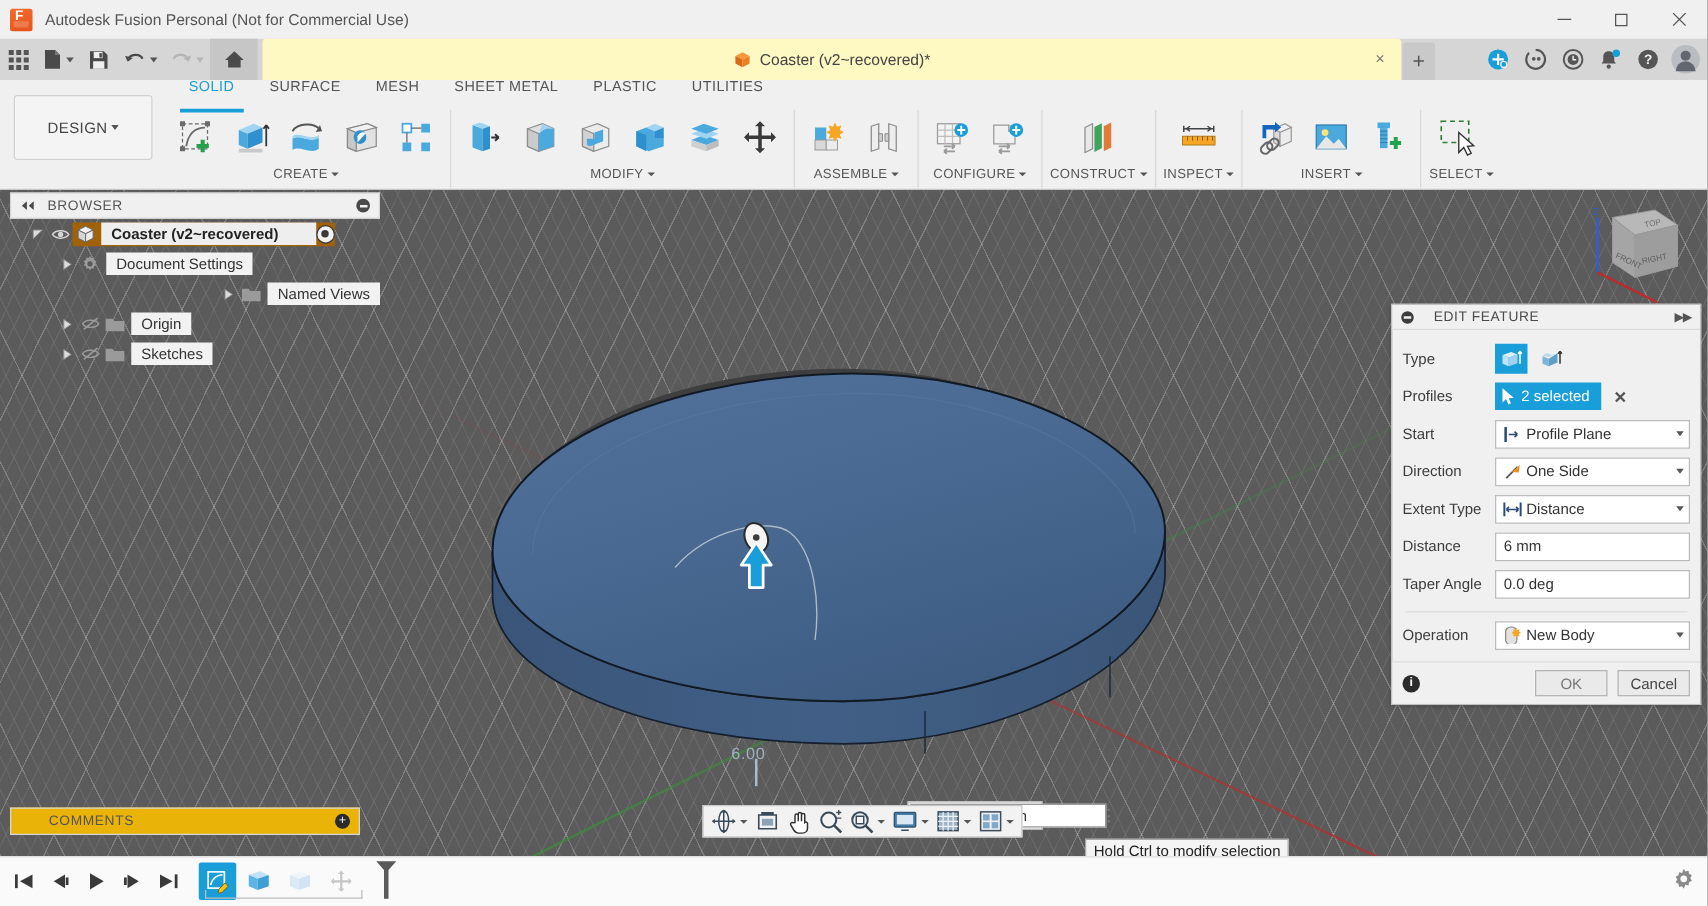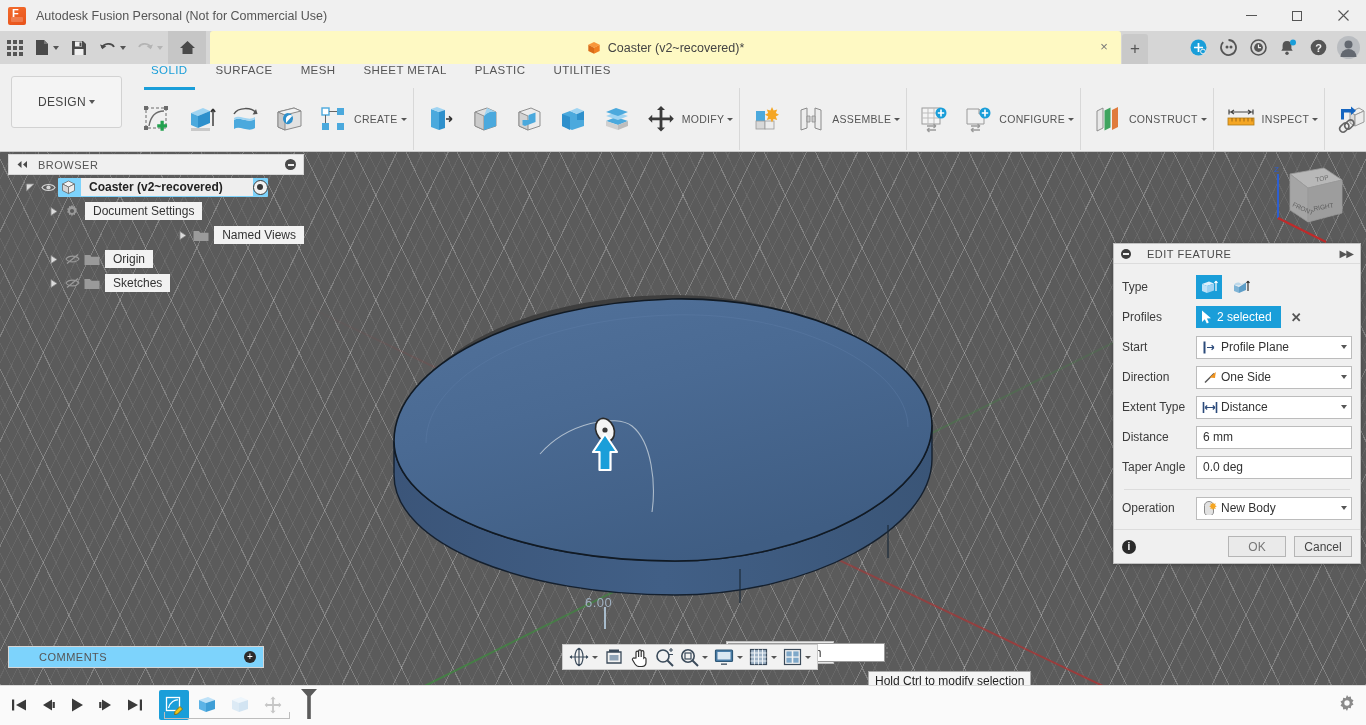--- a/index.html
+++ b/index.html
@@ -49,21 +49,21 @@
 
   
   .ribbon{ position:absolute; left:0; top:64px; width:1366px; height:88px; background:#f0f0f0; border-bottom:1px solid #c8c8c8;}
   .wsbtn{ position:absolute; left:11px; top:12px; width:111px; height:52px; border:1px solid #d2d2d2; border-radius:3px; background:#f4f4f4;
       display:flex; align-items:center; justify-content:center; font-size:12px; color:#444; letter-spacing:.3px;}
   .tabs{ position:absolute; left:137px; top:0px; height:22px; display:flex; }
   .rtab{ height:22px; padding:0 14px; font-size:11.5px; letter-spacing:.4px; color:#555; display:flex; align-items:flex-start; position:relative;}
   .rtab.active{ color:#1a9ed9; }
   .rtab.active:after{ content:""; position:absolute; left:7px; right:7px; bottom:-4px; height:3px; background:#1a9ed9;}
   .panels{ position:absolute; left:130px; top:24px; height:64px; display:flex; align-items:flex-start;}
-  .panel{ display:flex; flex-direction:row; align-items:center; padding:0 6px; position:relative; height:62px;}
+  .panel{ display:flex; flex-direction:column; align-items:center; padding:0 6px; position:relative; height:62px;}
   .panel + .panel{ border-left:1px solid #d8d8d8; }
   .panel-icons{ display:flex; align-items:center; gap:2px; height:44px; }
   .panel-label{ font-size:10.5px; color:#555; letter-spacing:.3px; display:flex; align-items:center; height:14px;}
   .ic{ width:42px; height:40px; display:flex; align-items:center; justify-content:center; position:relative;}
   .ic svg{ display:block; }
 
   
   .viewport{ position:absolute; left:0; top:152px; width:1366px; height:533px; overflow:hidden;
     background:#5b5b5b; }
   .vp-grid{ position:absolute; inset:0;
@@ -101,21 +101,21 @@
   .browser-hdr .lbl{ font-size:11px; color:#555; letter-spacing:.5px; margin-left:9px;}
   .browser-hdr .minus{ margin-left:auto; width:11px;height:11px;border-radius:50%;background:#4a4a4a; position:relative;}
   .browser-hdr .minus:after{content:"";position:absolute;left:2.5px;top:5px;width:6px;height:1.5px;background:#f0f0f0;}
   .bnode{ display:flex; align-items:center; height:24px; padding-left:3px; }
   .bnode .twist{ width:16px; display:flex; align-items:center; justify-content:center; }
   .bnode .eye{ width:20px; display:flex; align-items:center; justify-content:center;}
   .bnode .ficon{ width:20px; display:flex; align-items:center; justify-content:center; margin-right:3px;}
   .bnode .name{ background:#f2f2f2; color:#333; font-size:12px; padding:2px 8px; white-space:nowrap;}
   .bnode.root .name{ background:#eee; color:#222; font-weight:bold; padding-right:30px;}
   .bnode.root{ }
-  .root-row{ display:flex; align-items:center; background:#7dd3fc; height:19px; border-radius:1px;}
+  .root-row{ display:flex; align-items:center; background:#a16207; height:19px; border-radius:1px;}
   .dot-btn{ width:15px;height:15px;border-radius:50%;border:1.6px solid #3a3a3a; display:flex;align-items:center;justify-content:center; background:#f1f1f1;}
   .dot-btn i{ width:6px;height:6px;border-radius:50%;background:#3a3a3a;}
 
   
   .dialog{ position:absolute; left:1113px; top:243px; width:248px; background:#f0f0f0; border:1px solid #c0c0c0; box-shadow:0 1px 4px rgba(0,0,0,.28);}
   .dlg-hdr{ height:20px; display:flex; align-items:center; padding:0 7px; border-bottom:1px solid #dcdcdc; background:#f0f0f0;}
   .dlg-hdr .circ{ width:10px;height:10px;border-radius:50%;background:#3c3c3c;position:relative; flex:none;}
   .dlg-hdr .circ:after{content:"";position:absolute;left:2px;top:4.5px;width:6px;height:1.5px;background:#f0f0f0;}
   .dlg-title{ font-size:11px; color:#4a4a4a; letter-spacing:.5px; margin-left:16px;}
   .dlg-pin{ margin-left:auto; color:#555; font-size:10px; letter-spacing:-1px;}
@@ -131,21 +131,21 @@
   .field .fi{ width:18px; display:flex;align-items:center;justify-content:center; flex:none;}
   .field .ftxt{ margin-left:2px; }
   .field .dd{ margin-left:auto; }
   .dlg-sep{ height:1px; background:#dcdcdc; margin:7px 2px 3px 2px;}
   .dlg-foot{ border-top:1px solid #dcdcdc; height:34px; display:flex; align-items:center; padding:0 8px; background:#f0f0f0;}
   .info-i{ width:14px;height:14px;border-radius:50%;background:#2b2b2b;color:#fff;font-size:10px;font-weight:bold;display:flex;align-items:center;justify-content:center;}
   .btn{ height:21px; min-width:58px; border:1px solid #b5b5b5; background:#eaeaea; font-size:12px; color:#777; display:flex; align-items:center; justify-content:center;}
   .btn.cancel{ color:#444; }
 
   
-  .comments{ position:absolute; left:8px; top:646px; width:256px; height:22px; background:#7dd3fc; border:1px solid #d6d6d6; display:flex; align-items:center; padding:0 7px;}
+  .comments{ position:absolute; left:8px; top:646px; width:280px; height:22px; background:#eab308; border:1px solid #d6d6d6; display:flex; align-items:center; padding:0 7px;}
   .comments .lbl{ font-size:11px; color:#555; letter-spacing:.5px; margin-left:10px;}
   .comments .plus{ margin-left:auto; width:12px;height:12px;border-radius:50%;background:#2b2b2b;color:#fff;font-size:10px;line-height:11px;text-align:center;}
   .navbar{ position:absolute; left:562px; top:644px; height:26px; background:#f2f2f2; border:1px solid #c9c9c9; display:flex; align-items:center; padding:0 3px;}
   .nb{ height:24px; display:flex; align-items:center; padding:0 3px;}
   .statusbar{ position:absolute; left:0; top:685px; width:1366px; height:40px; background:#fafafa; border-top:1px solid #dcdcdc;}
   .timeline{ position:absolute; left:6px; top:686px; height:38px; display:flex; align-items:center; gap:3px; }
   .tl-btn{ width:26px;height:30px;display:flex;align-items:center;justify-content:center;}
   .tl-item{ width:30px;height:30px;display:flex;align-items:center;justify-content:center; }
   .tl-item.sel{ background:#1a9ed9; border-radius:2px;}
   .tl-bracket{ position:absolute; left:164px; top:712px; width:126px; height:7px; border:1px solid #bdbdbd; border-top:none;}

